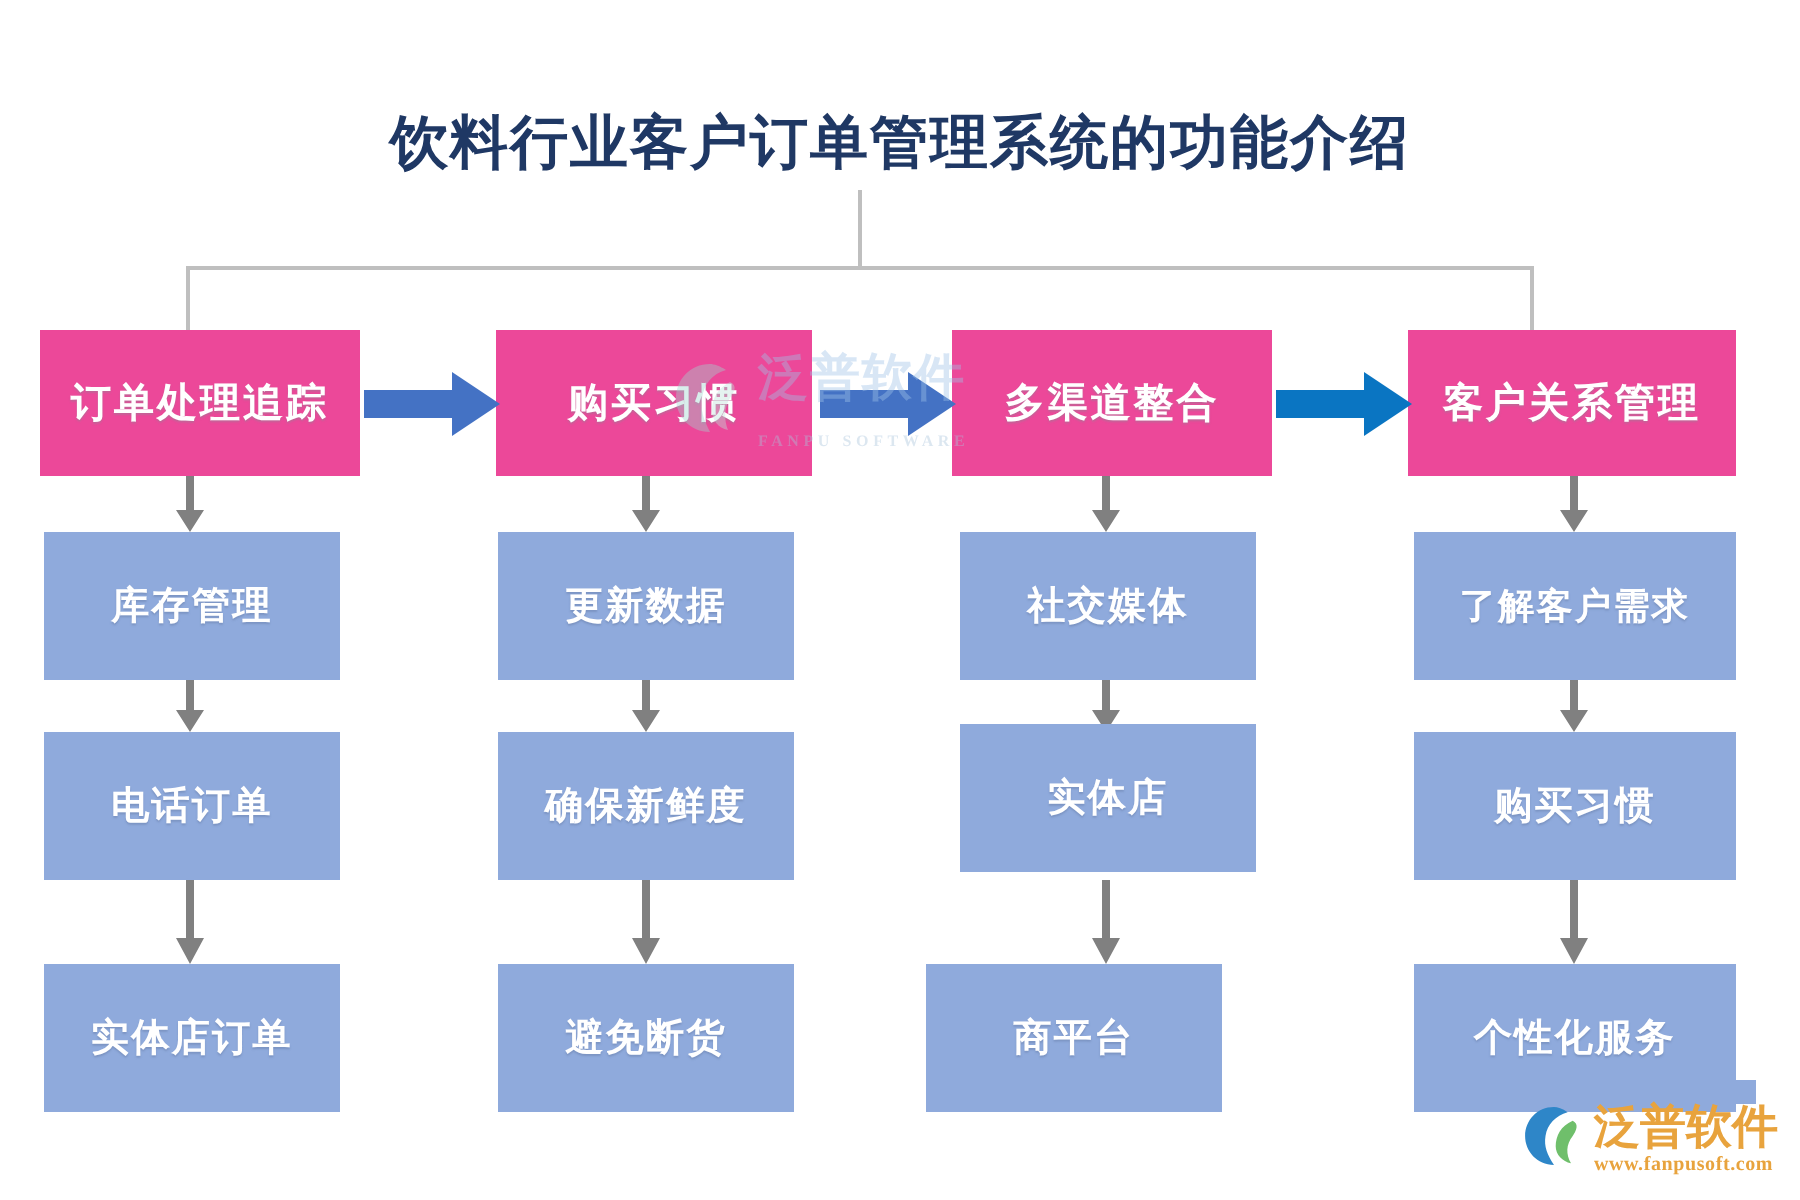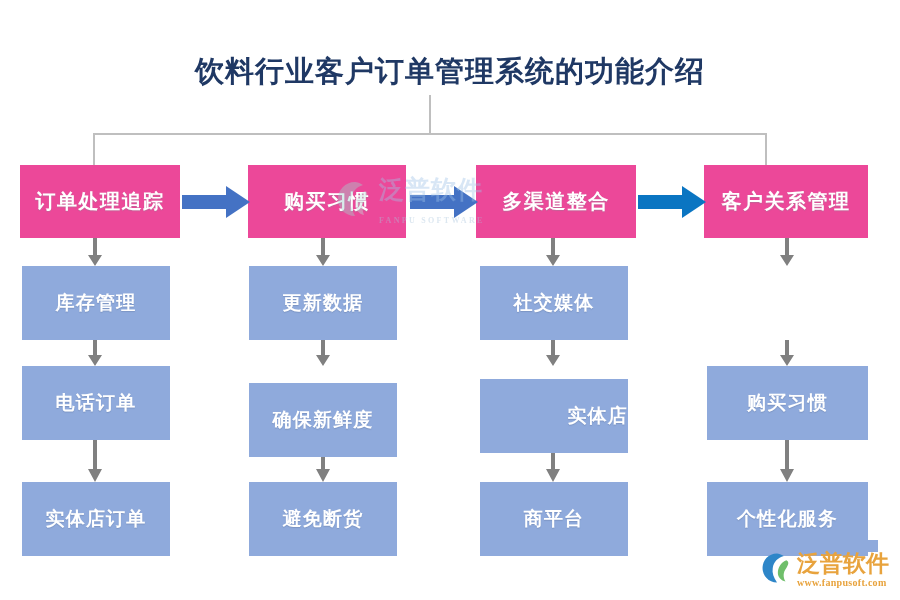--- a/index.html
+++ b/index.html
@@ -264,37 +264,40 @@
   <div class="sub-box" style="left:22px; top:482px; width:148px;">
     <span>实体店订单</span>
   </div>
   <div class="sub-box" style="left:22px; top:366px; width:148px;">
     <span>电话订单</span>
   </div>
 
   <div class="sub-box" style="left:249px; top:266px; width:148px;">
     <span>更新数据</span>
   </div>
-  <div class="sub-box" style="left:249px; top:383px; width:148px;">
+  <div class="sub-box" style="left:249px; top:366px; width:148px;">
     <span>确保新鲜度</span>
   </div>
   <div class="sub-box" style="left:480px; top:266px; width:148px;">
     <span>社交媒体</span>
   </div>
 
   <div class="sub-box" style="left:249px; top:482px; width:148px;">
     <span>避免断货</span>
   </div>
-  <div class="sub-box" style="left:480px; top:379px; width:148px;justify-content:flex-end;">
+  <div class="sub-box" style="left:480px; top:362px; width:148px;">
     <span>实体店</span>
   </div>
-  <div class="sub-box" style="left:480px; top:482px; width:148px;text-align:right;">
+  <div class="sub-box" style="left:463px; top:482px; width:148px;text-align:right;">
     <span>商平台</span>
   </div>
 
+  <div class="sub-box narrow" style="left:707px; top:266px; width:161px;">
+    <span>了解客户需求</span>
+  </div>
   <div class="sub-box" style="left:707px; top:482px; width:161px;">
     <span>个性化服务</span>
   </div>
   <div class="sub-box" style="left:707px; top:366px; width:161px;">
     <span>购买习惯</span>
   </div>
 
   <div class="wm-center">
     <div class="wm-mark">
       <svg width="40" height="40" viewBox="0 0 40 40" xmlns="http://www.w3.org/2000/svg">

